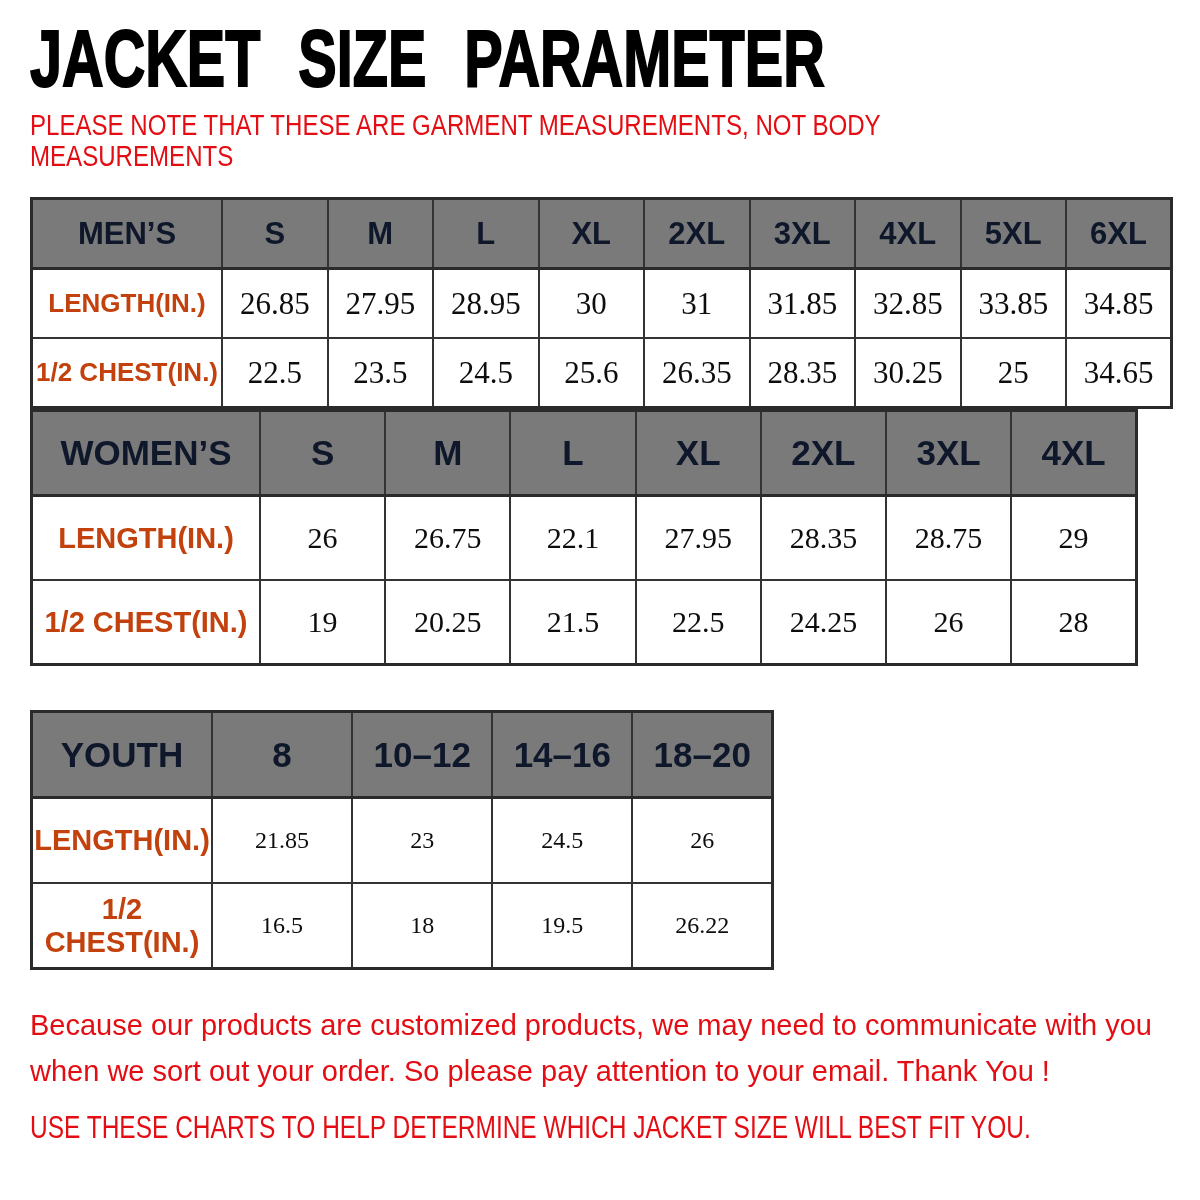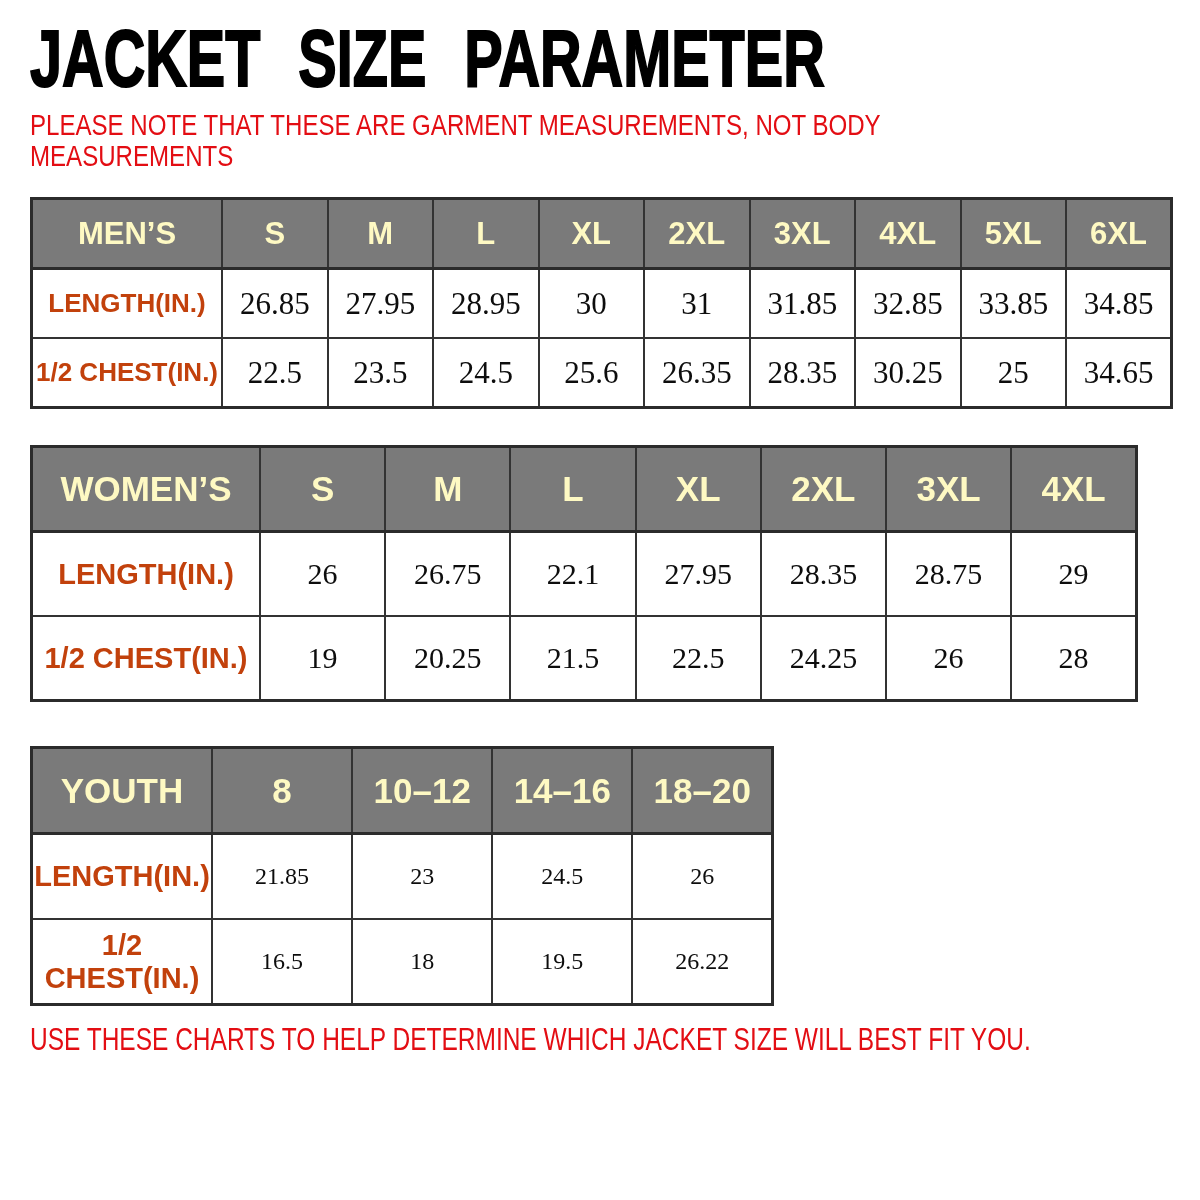--- a/index.html
+++ b/index.html
@@ -52,21 +52,21 @@
   .size-table th, .size-table td {
     border: 2px solid #333333;
     text-align: center;
     vertical-align: middle;
     padding: 0;
     overflow: hidden;
   }
   .size-table { border: 3px solid #2b2b2b; }
   .size-table thead th {
     background: #7a7a7a;
-    color: #fef9c3;
+    color: #0f172a;
     font-weight: bold;
     border-bottom: 3px solid #2b2b2b;
   }
   .size-table td.rlabel {
     font-weight: bold;
     color: #c2410c;
     background: #ffffff;
   }
   .size-table td.val {
     font-family: "Liberation Serif", serif;
@@ -75,21 +75,21 @@
     background: #ffffff;
   }
   
   .mens { width: 1143px; margin-top: 25px; }
   .mens th, .mens td { height: 67px; }
   .mens th.first, .mens td.first { width: 188px; }
   .mens thead th { font-size: 31px; }
   .mens td.rlabel { font-size: 26px; }
   .mens td.val { font-size: 31px; }
   
-  .womens { width: 1108px; margin-top: 36px; }
+  .womens { width: 1108px; }
   .womens th, .womens td { height: 82px; }
   .womens th.first, .womens td.first { width: 226px; }
   .womens thead th { font-size: 35px; }
   .womens td.rlabel { font-size: 29px; }
   .womens td.val { font-size: 30px; }
   
   .youth { width: 744px; margin-top: 44px; }
   .youth th, .youth td { height: 83px; }
   .youth th.first, .youth td.first { width: 178px; }
   .youth thead th { font-size: 35px; }
@@ -220,14 +220,15 @@
         <tr>
           <td class="rlabel first">1/2 CHEST(IN.)</td>
           <td class="val">16.5</td>
           <td class="val">18</td>
           <td class="val">19.5</td>
           <td class="val">26.22</td>
         </tr>
       </tbody>
     </table>
 
+  <p class="footer-para">Because our products are customized products, we may need to communicate with you when we sort out your order. So please pay attention to your email. Thank You !</p>
   <p class="footer-caps">USE THESE CHARTS TO HELP DETERMINE WHICH JACKET SIZE WILL BEST FIT YOU.</p>
 </div>
 
 </body></html>

